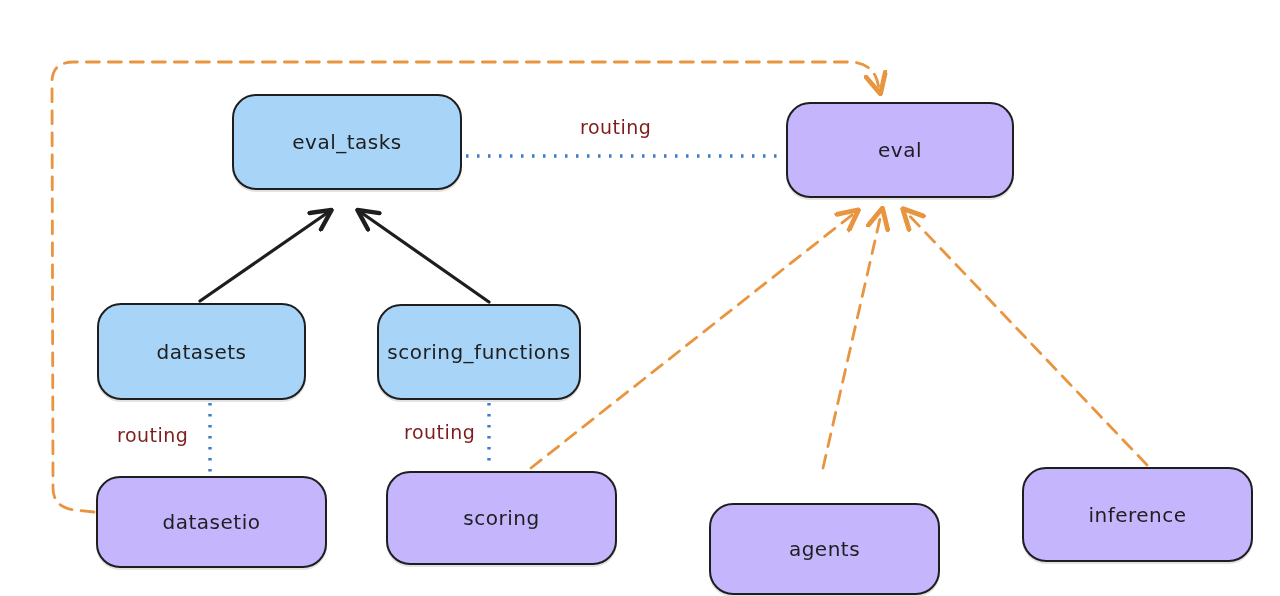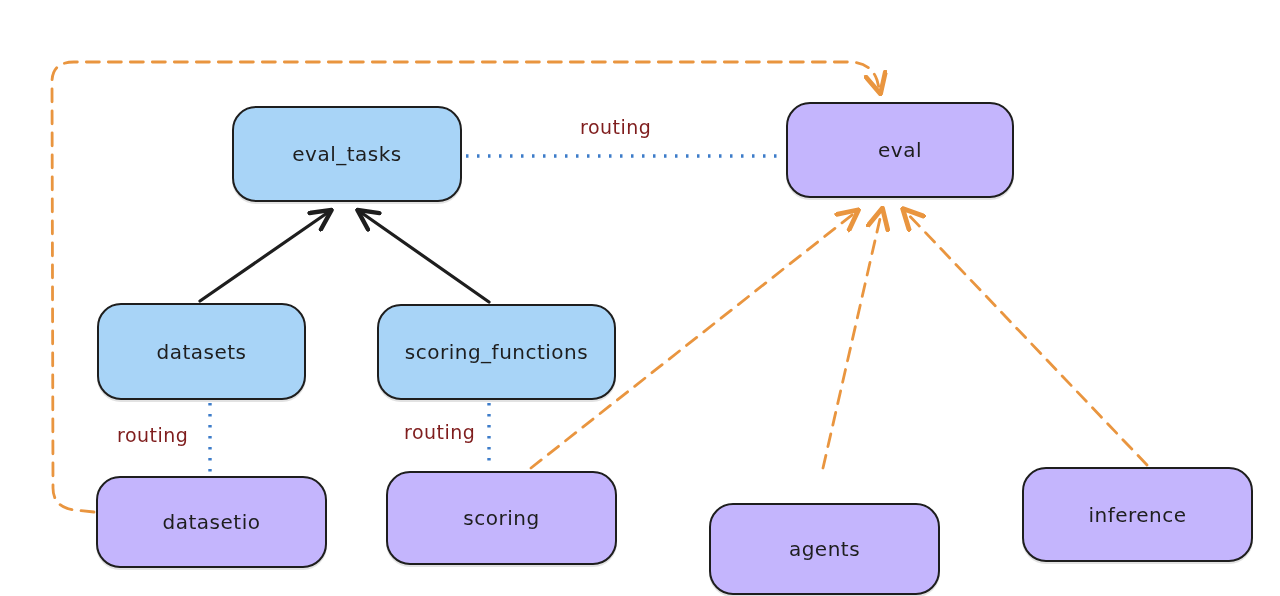--- a/index.html
+++ b/index.html
@@ -38,24 +38,24 @@
 
   .edge-label {
     position: absolute;
     font-size: 19px;
     font-weight: normal;
     color: #7f1d1d;
     letter-spacing: 0.5px;
   }
 
   
-  #n-eval_tasks        { left: 232px; top: 106px; width: 230px; height: 96px; }
+  #n-eval_tasks        { left: 232px; top: 94px; width: 230px; height: 96px; }
   #n-eval              { left: 786px; top: 102px; width: 228px; height: 96px; }
   #n-datasets          { left:  97px; top: 303px; width: 209px; height: 97px; }
-  #n-scoring_functions { left: 377px; top: 304px; width: 239px; height: 96px; }
+  #n-scoring_functions { left: 377px; top: 304px; width: 204px; height: 96px; }
   #n-datasetio         { left:  96px; top: 476px; width: 231px; height: 92px; }
   #n-scoring           { left: 386px; top: 471px; width: 231px; height: 94px; }
   #n-agents            { left: 709px; top: 471px; width: 231px; height: 92px; margin-top: 32px; }
   #n-inference         { left: 1022px; top: 467px; width: 231px; height: 95px; }
 
   #lbl-routing-top      { left: 580px; top: 116px; }
   #lbl-routing-datasets { left: 117px; top: 424px; }
   #lbl-routing-scoring  { left: 404px; top: 421px; }
 </style>
 </head>

